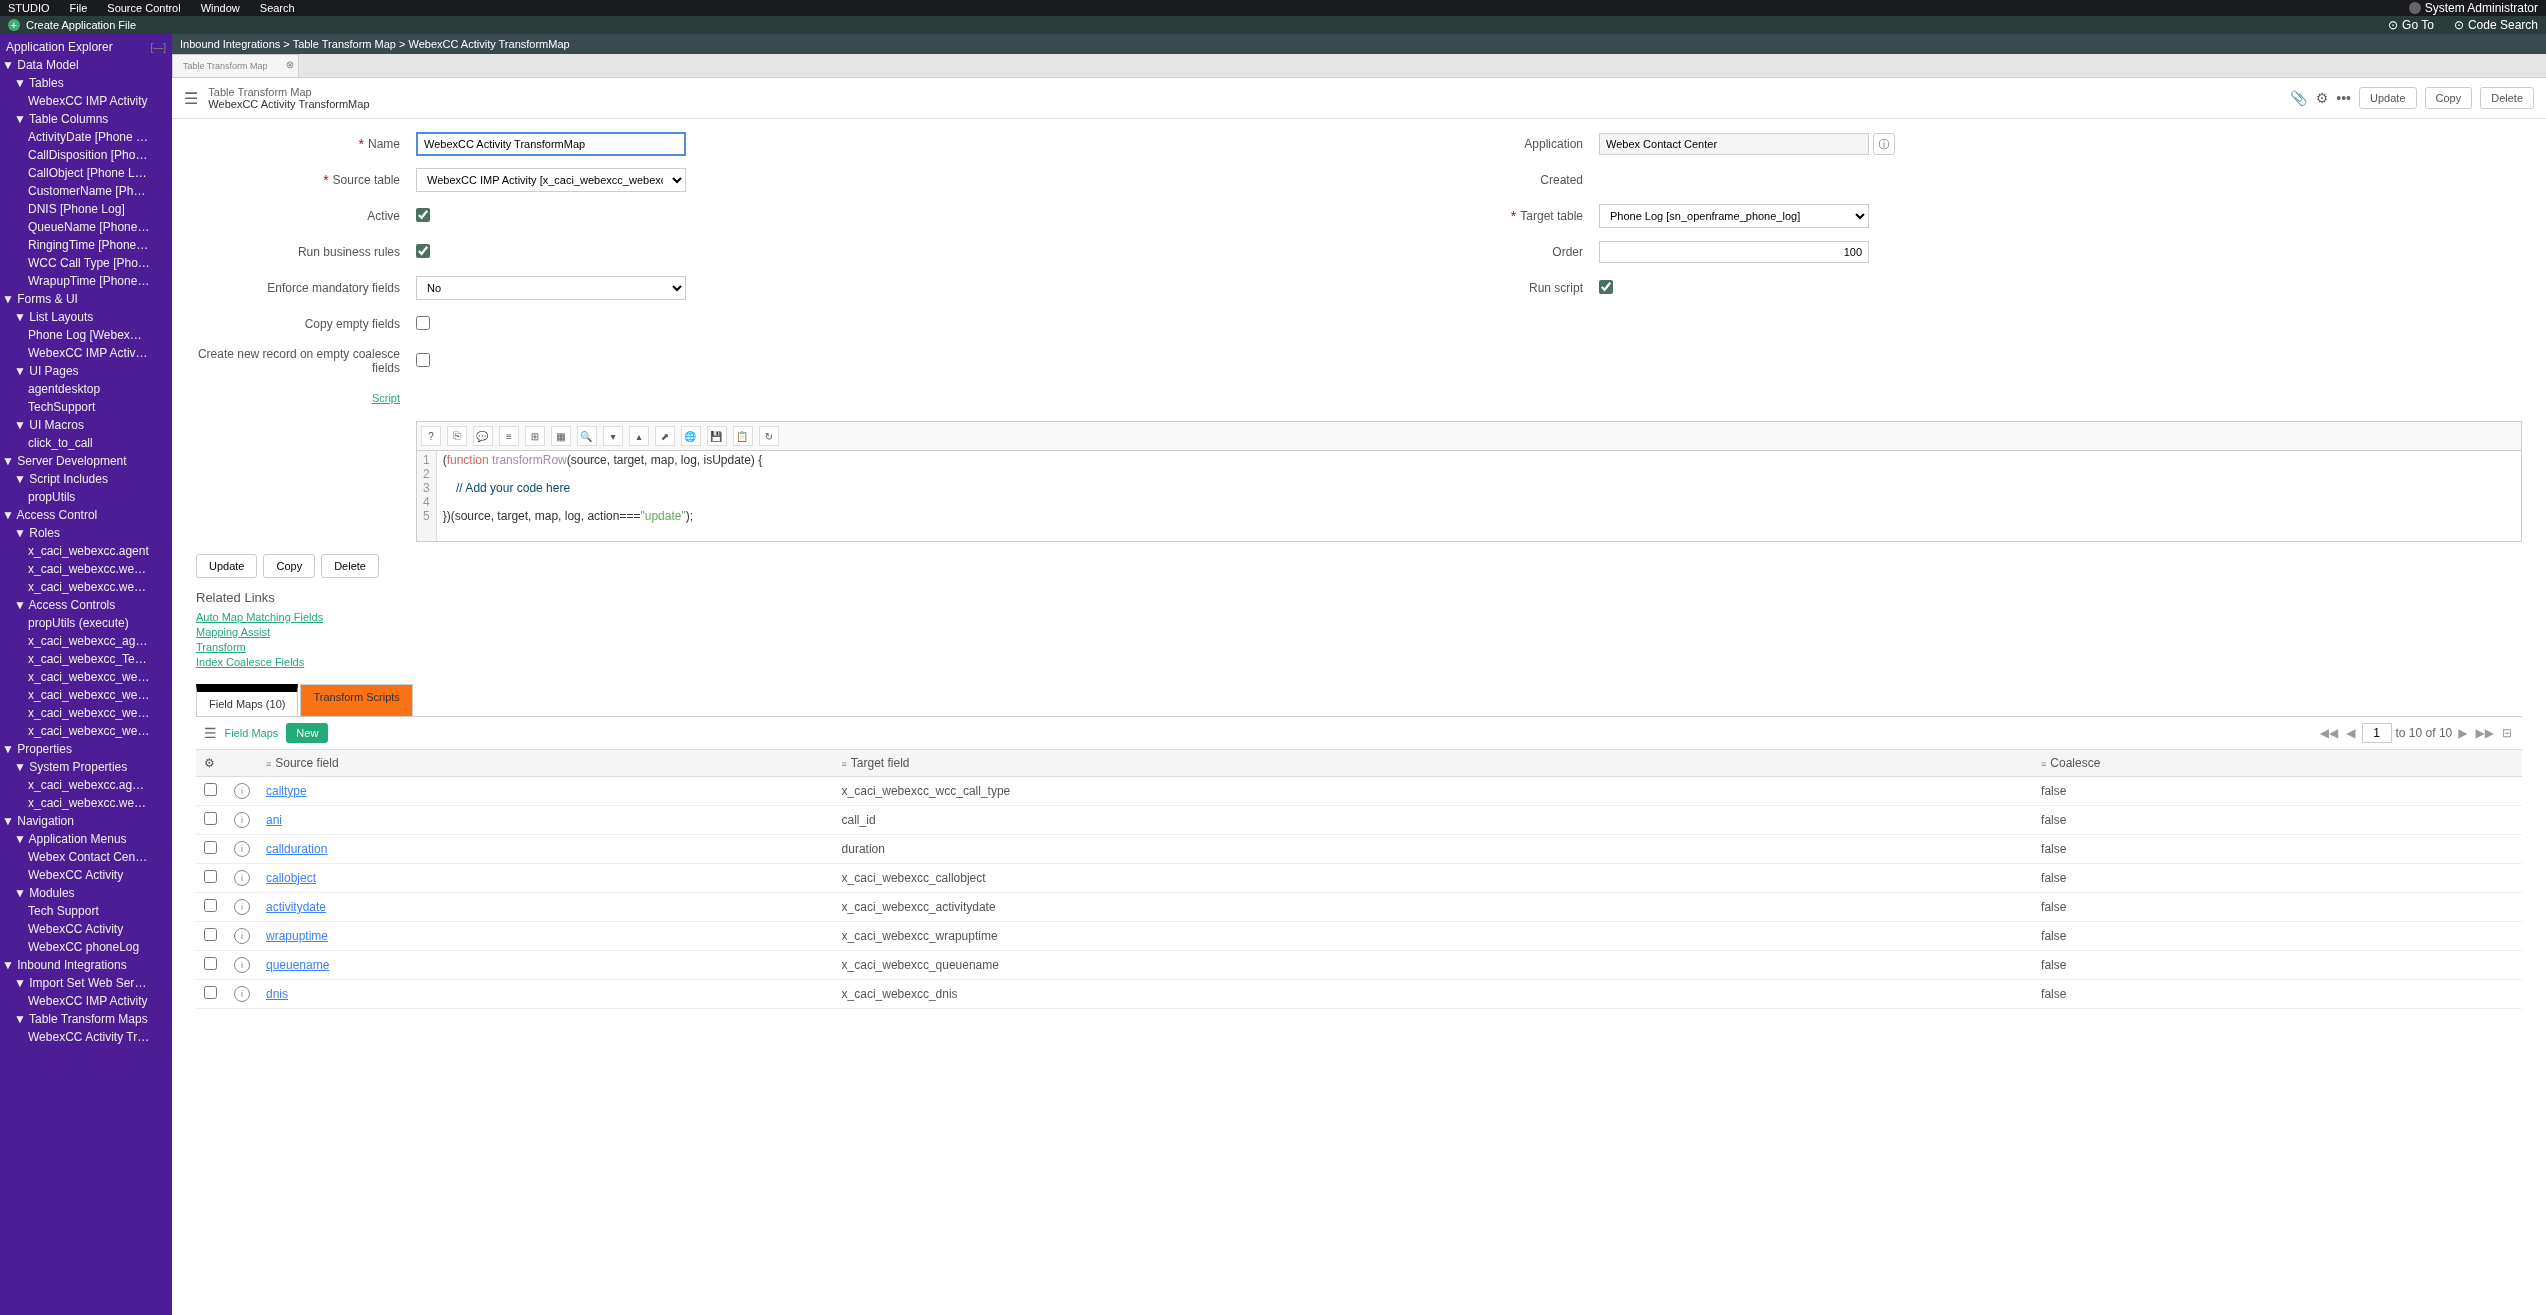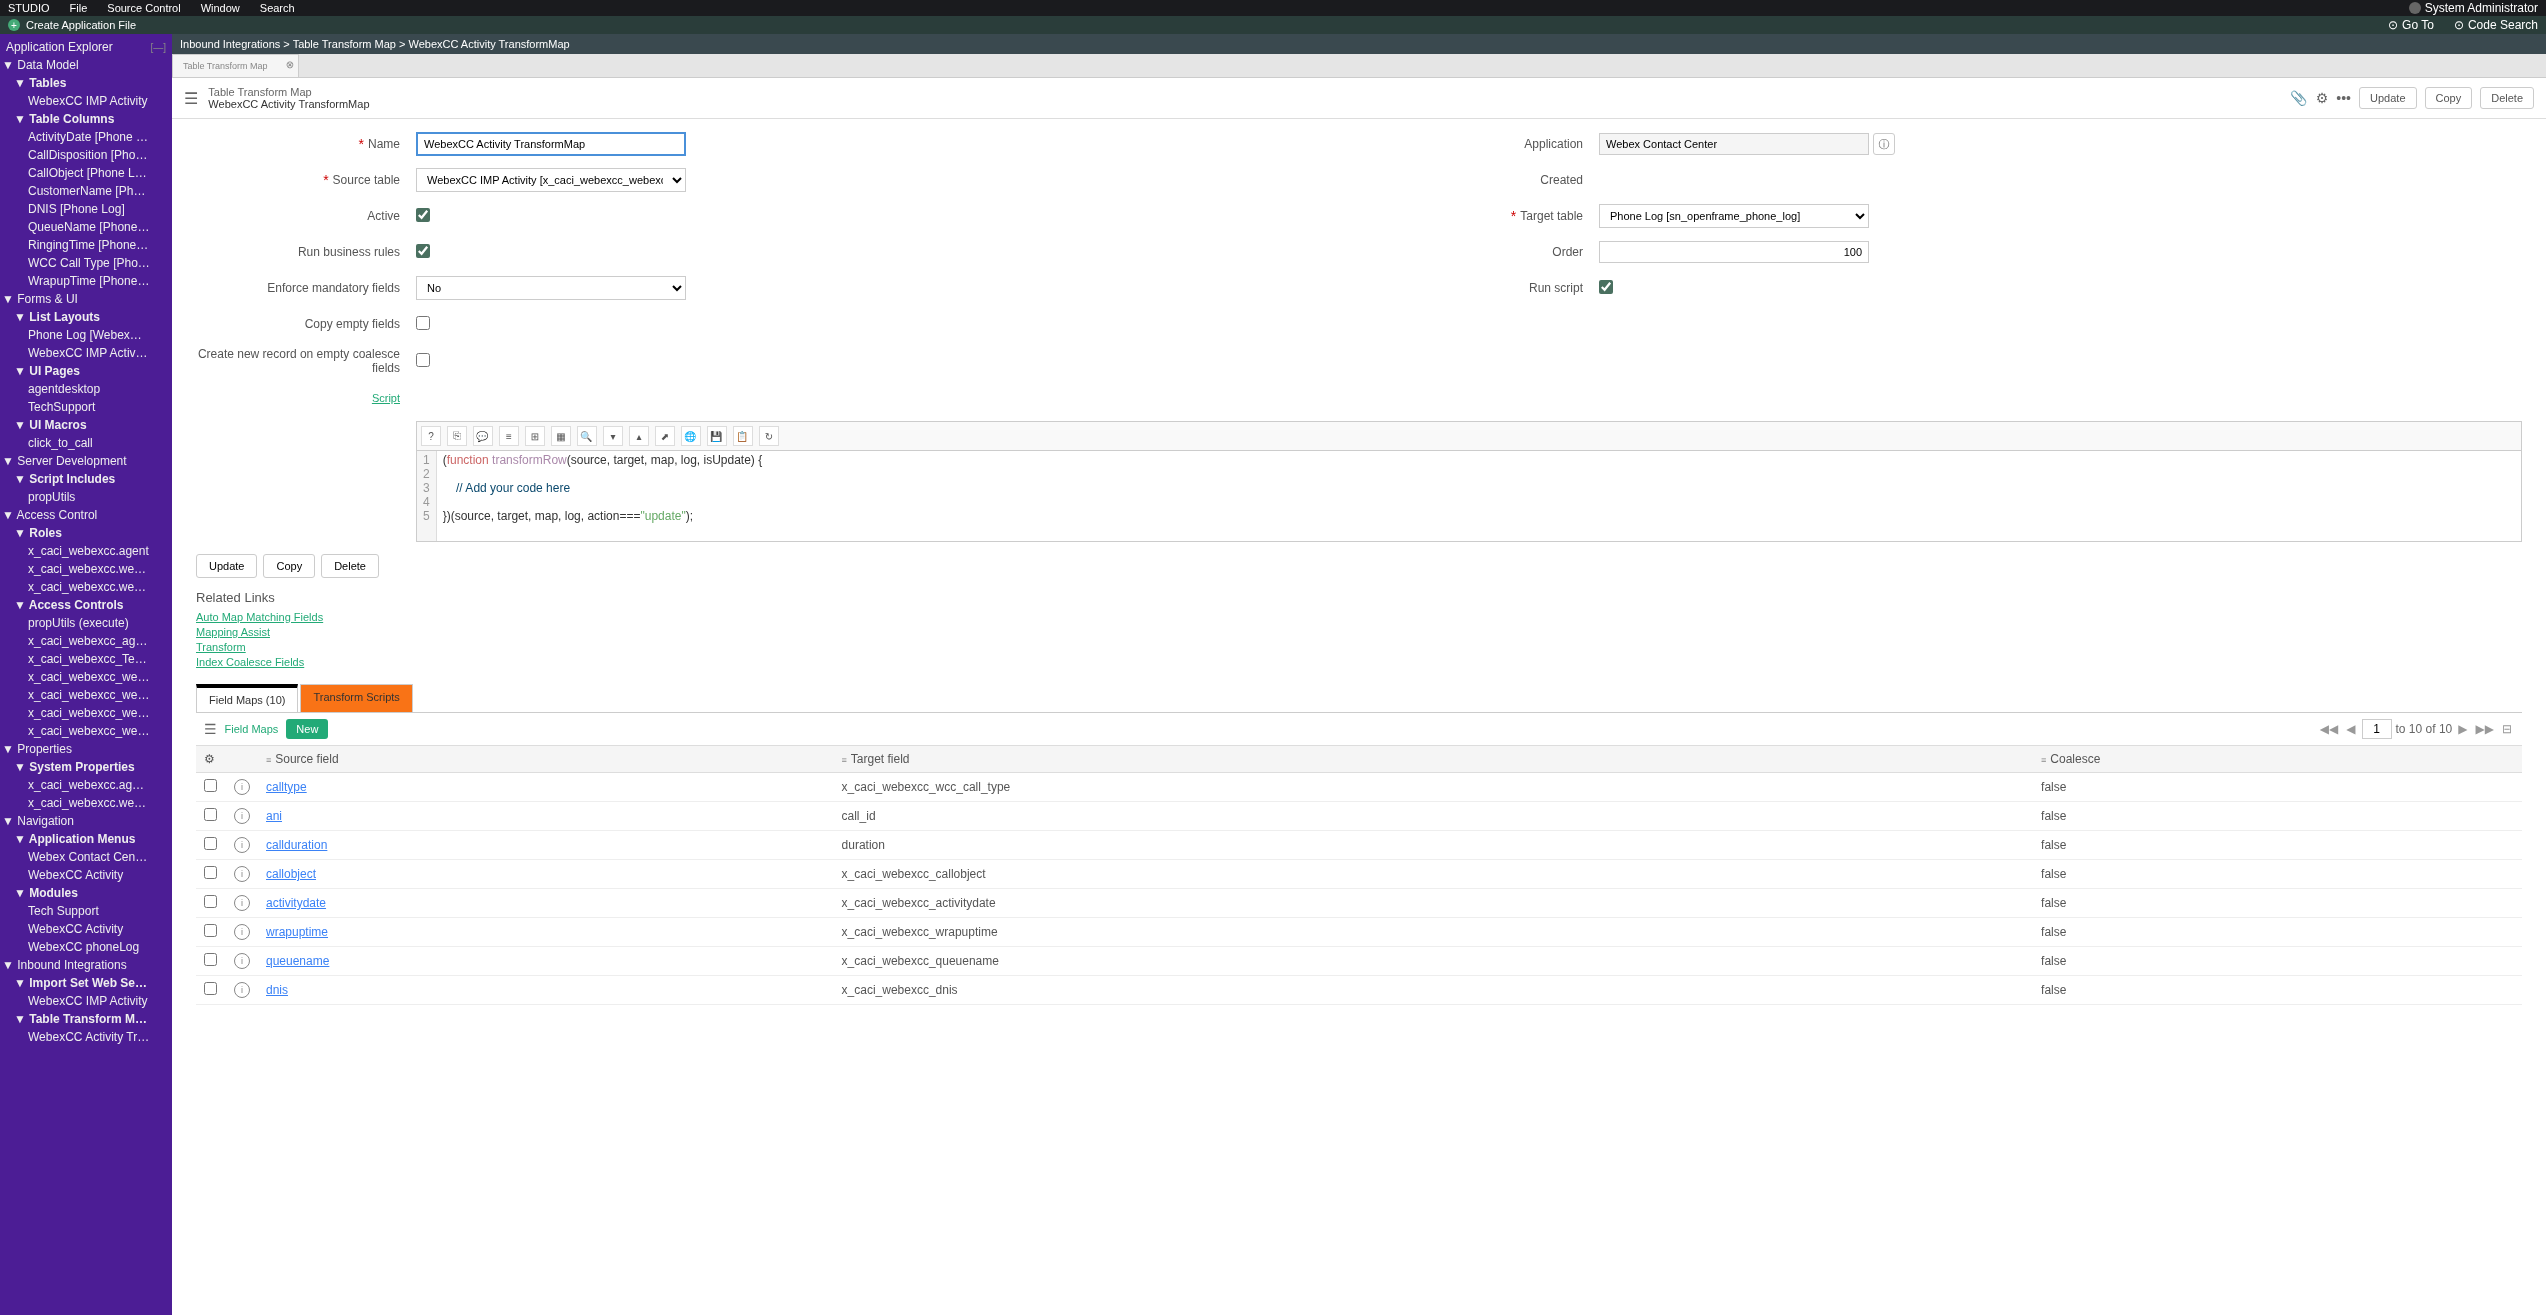--- a/index.html
+++ b/index.html
@@ -18,21 +18,21 @@
     .create-right { display: flex; gap: 20px; font-size: 11px; color: #fff; }
     .create-right span { display: flex; align-items: center; gap: 4px; }
     
     .main-layout { display: flex; height: calc(100vh - 34px); }
     
     .sidebar { width: 172px; background: #4c1d95; overflow-y: auto; color: #eee; font-size: 11px; padding: 4px 0; }
     .sidebar-header { display: flex; justify-content: space-between; padding: 2px 6px; align-items: center; }
     .sidebar-collapse { font-size: 10px; color: #888; }
     .tree-item { padding: 2px 22px; cursor: pointer; white-space: nowrap; overflow: hidden; text-overflow: ellipsis; }
     .tree-l0 { padding-left: 2px; }
-    .tree-l1 { padding-left: 14px; font-weight: bold; }
+    .tree-l1 { padding-left: 14px; }
     .tree-l2 { padding-left: 28px; }
     
     .content { flex: 1; background: #fff; display: flex; flex-direction: column; overflow: hidden; }
     
     .breadcrumb { background: #3a494f; color: #fff; padding: 4px 8px; font-size: 11px; }
     
     .tab-strip { background: #e5e5e5; display: flex; height: 24px; border-bottom: 1px solid #ccc; }
     .tab { background: #f5f5f5; border: 1px solid #ccc; border-bottom: none; padding: 9px 10px; font-size: 10px; display: flex; flex-direction: column; justify-content: center; position: relative; max-width: 200px; }
     .tab-title { font-weight: bold; font-size: 10px; white-space: nowrap; overflow: hidden; text-overflow: ellipsis; }
     .tab-sub { font-size: 9px; color: #888; }
@@ -77,21 +77,21 @@
     
     .action-btns { margin: 12px 0; display: flex; gap: 6px; }
     .action-btn { border: 1px solid #ccc; background: #fff; padding: 5px 12px; font-size: 11px; cursor: pointer; border-radius: 3px; }
     
     .related-links { margin: 12px 0; }
     .related-links h3 { font-size: 13px; color: #555; margin-bottom: 6px; font-weight: normal; }
     .related-links a { display: block; color: #2a7; font-size: 11px; margin-bottom: 3px; text-decoration: underline; cursor: pointer; }
     
     .subtabs { margin-top: 16px; border-bottom: 1px solid #ccc; display: flex; }
     .subtab { padding: 6px 12px; font-size: 11px; border: 1px solid #ccc; border-bottom: none; margin-right: 2px; background: #f97316; cursor: pointer; }
-    .subtab.active { background: #fff; border-top: 4px solid #000000; }
+    .subtab.active { background: #fff; border-top: 8px solid #000000; }
     
     .list-toolbar { display: flex; justify-content: space-between; align-items: center; padding: 6px 8px; border-bottom: 1px solid #ddd; }
     .list-toolbar-left { display: flex; align-items: center; gap: 8px; }
     .list-hamburger { font-size: 14px; color: #666; cursor: pointer; }
     .list-title { color: #2a7; font-size: 11px; }
     .new-btn { background: #2a7; color: #fff; border: none; padding: 4px 10px; font-size: 11px; cursor: pointer; border-radius: 3px; }
     .list-toolbar-right { display: flex; align-items: center; gap: 4px; font-size: 11px; color: #666; }
     .page-nav { cursor: pointer; color: #999; padding: 0 2px; }
     .page-input { width: 30px; text-align: center; border: 1px solid #ccc; padding: 2px; }
     

